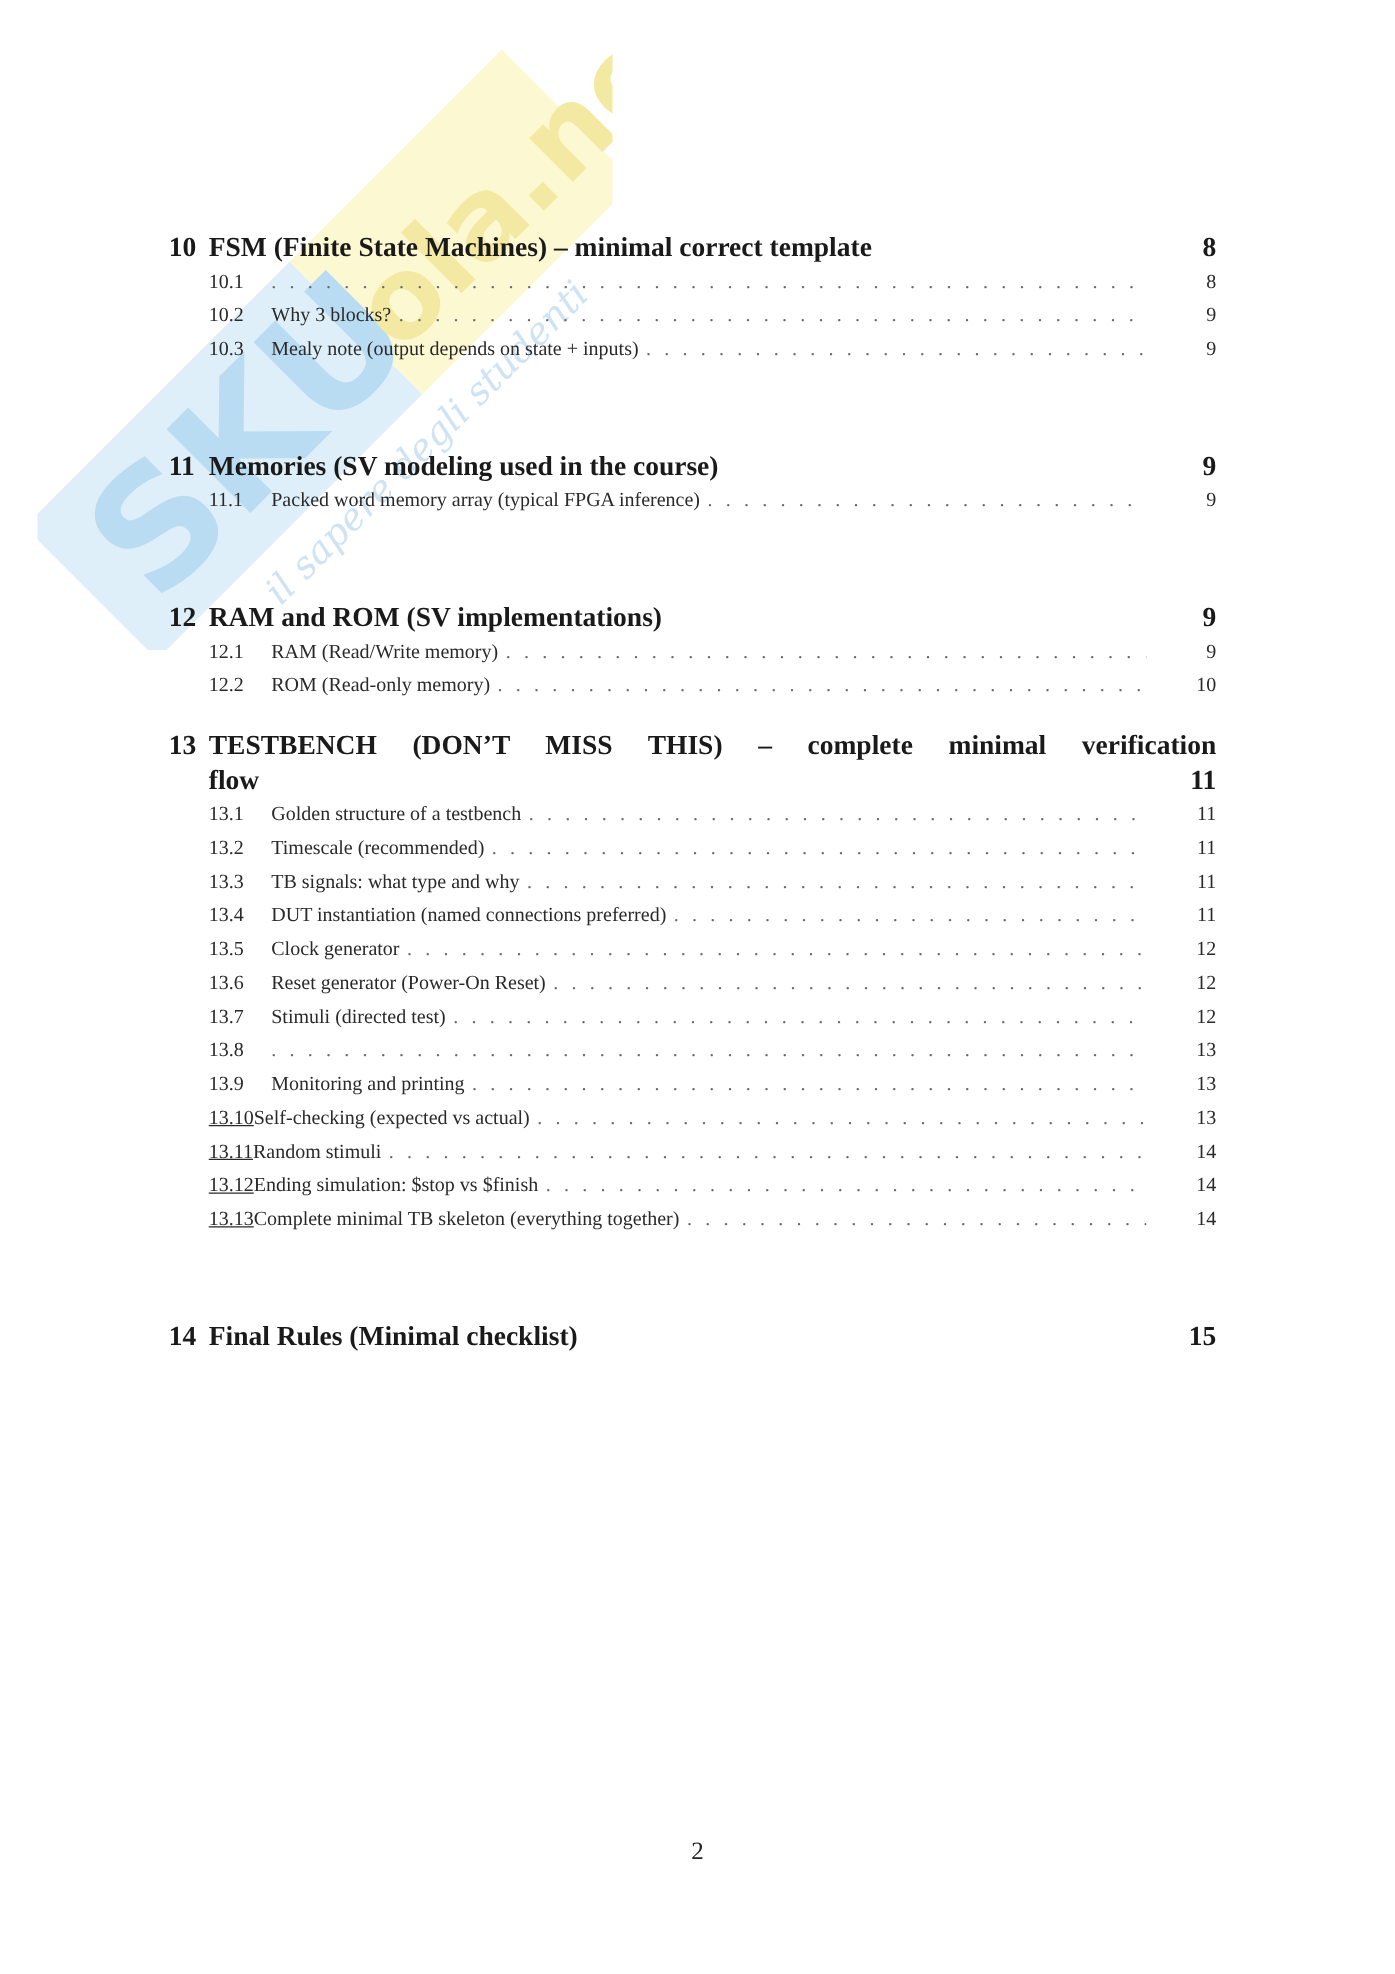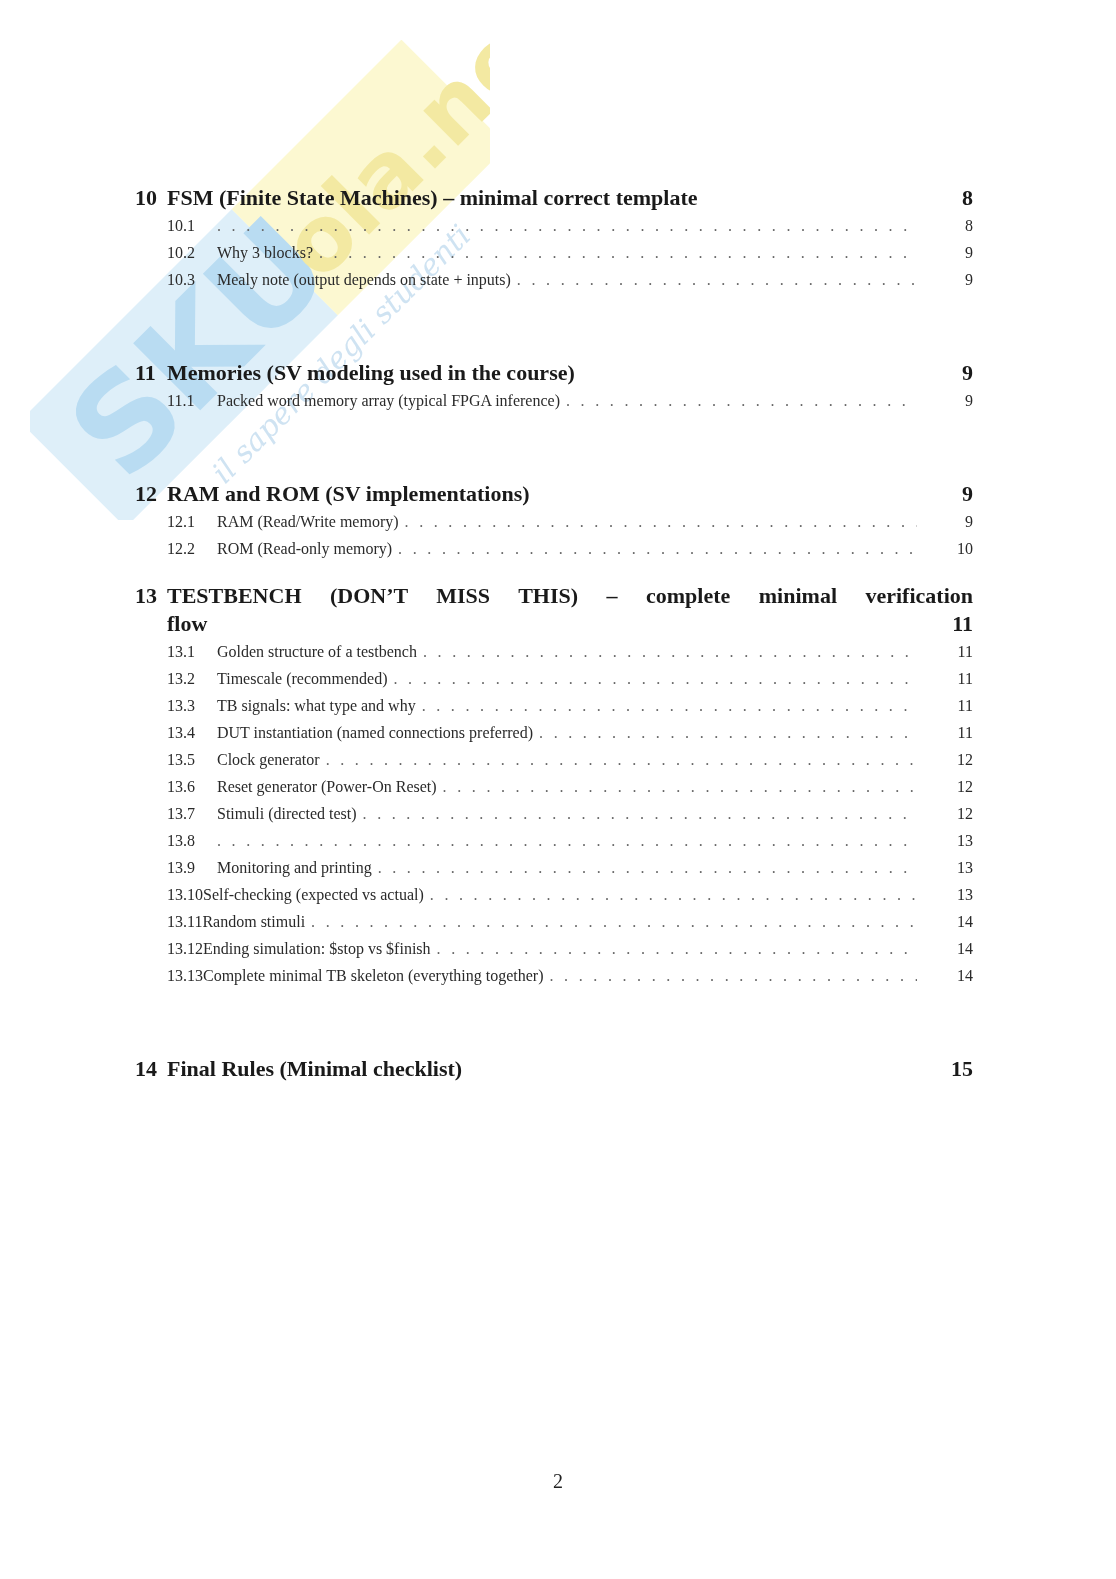--- a/index.html
+++ b/index.html
@@ -17,21 +17,21 @@
   .sec-multiline { font-weight: bold; font-size: 22px; line-height: 28px; }
   .sec-multiline .line1 { display: flex; }
   .sec-multiline .line1 .num { width: 32px; flex: 0 0 auto; }
   .sec-multiline .line1 .title { flex: 1; text-align: justify; text-align-last: justify; }
   .sec-multiline .line2 { display: flex; padding-left: 32px; }
   .sec-multiline .line2 .title { flex: 1; }
   .sec-multiline .line2 .page { text-align: right; }
   .sub-row { display: flex; align-items: baseline; font-size: 16px; line-height: 27px;
              padding-left: 32px; color: #2a2a2a; }
   .sub-row .num { width: 50px; flex: 0 0 auto; }
-  .sub-row .num.wide { width: auto; }
+  .sub-row .num.wide { width: auto; text-decoration: underline; }
   .sub-row .title { flex: 0 0 auto; white-space: nowrap; padding-right: 6px; }
   .sub-row .leader { flex: 1 1 auto; overflow: hidden; white-space: nowrap; color: #666;
                      letter-spacing: 0; text-align: right; margin-right: 30px; }
   .sub-row .leader::before { content: ". . . . . . . . . . . . . . . . . . . . . . . . . . . . . . . . . . . . . . . . . . . . . . . . . . . . . . . . . . . ."; 
                              letter-spacing: 3.3px; }
   .sub-row .page { flex: 0 0 auto; min-width: 26px; text-align: right; }
   .page-number { position: absolute; left: 0; width: 1116px; top: 1470px; text-align: center;
                  font-size: 20px; color: #222; z-index: 1; }
 </style>
 </head>

